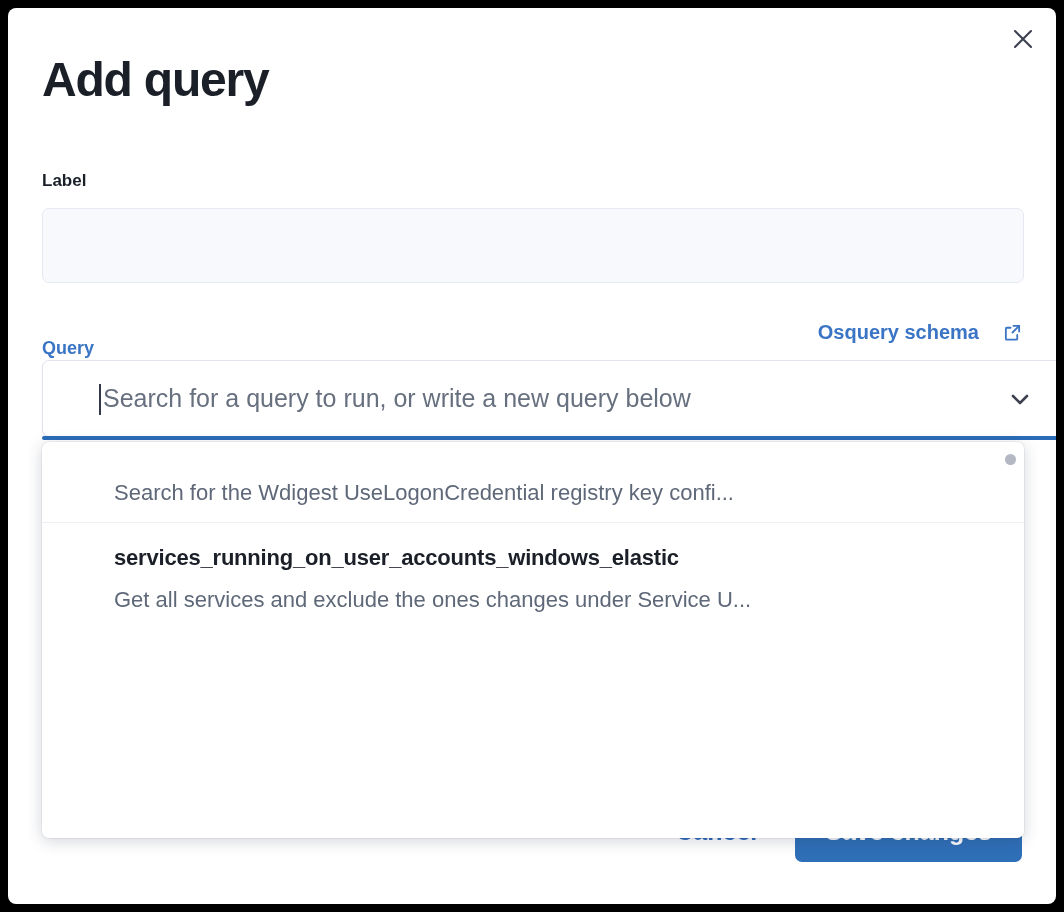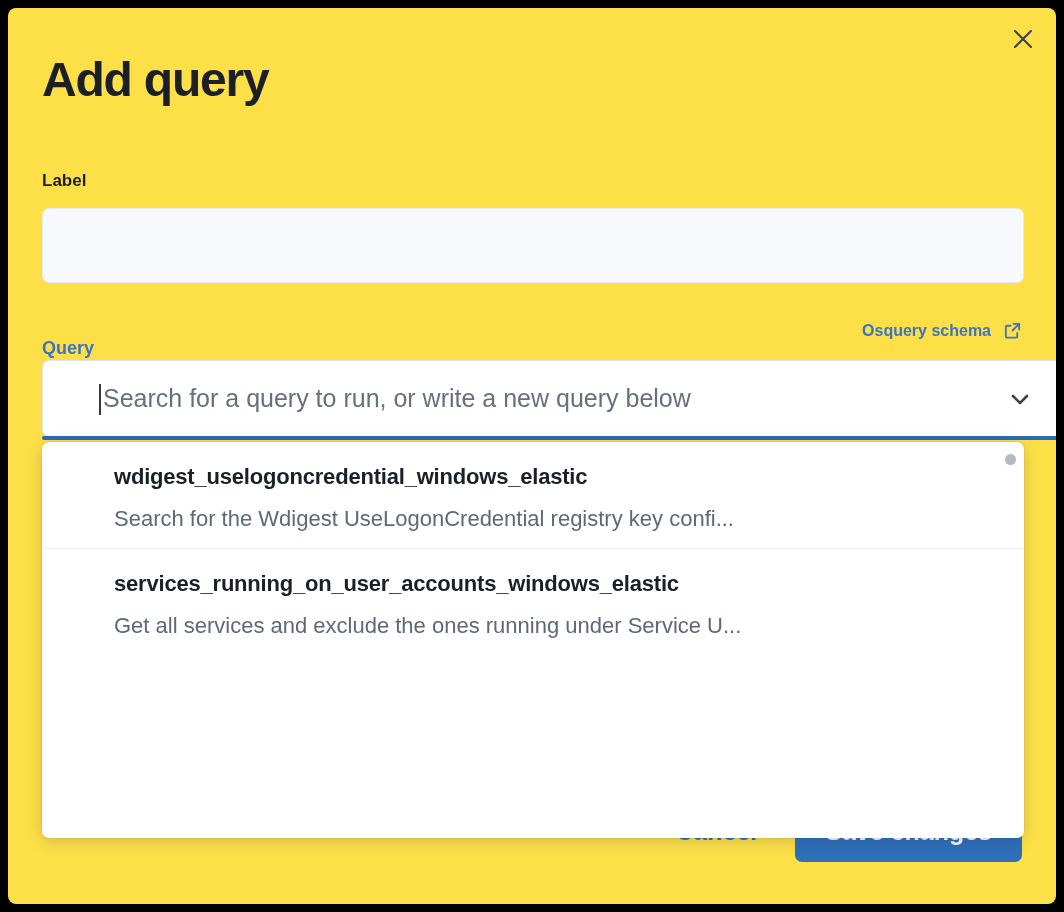--- a/index.html
+++ b/index.html
@@ -11,21 +11,21 @@
     background: #000;
     font-family: "Liberation Sans", sans-serif;
   }
 
   #frame {
     position: absolute;
     left: 8px;
     top: 8px;
     width: 1048px;
     height: 896px;
-    background: #fde047;
+    background: #ffffff;
     border-radius: 8px;
     overflow: hidden;
   }
 
   
   .close-btn {
     position: absolute;
     right: 14px;
     top: 12px;
     width: 38px;
@@ -85,27 +85,27 @@
     top: 330px;
     font-size: 18px;
     font-weight: 700;
     color: #3a74c4;
   }
 
   .schema-link {
     position: absolute;
     right: 34px;
     top: 313px;
-    font-size: 16px;
+    font-size: 20px;
     font-weight: 700;
     color: #3a74c4;
     text-decoration: none;
     display: flex;
     align-items: center;
-    gap: 12px;
+    gap: 24px;
     cursor: pointer;
   }
   .schema-link svg { display: block; }
 
   
   .combo-wrap {
     position: absolute;
     left: 34px;
     top: 352px;
     width: 1020px;
@@ -327,24 +327,23 @@
   </div>
 
   <div class="footer">
     <button class="btn-cancel">Cancel</button>
     <button class="btn-save">Save changes</button>
   </div>
 
   <div class="dropdown">
     <div class="dropdown-list" id="dd-list">
         <div class="dd-item">
-          <div class="dd-title">wdigest_uselogoncredential_windows_elastic</div>
           <div class="dd-desc">Search for the Wdigest UseLogonCredential registry key confi...</div>
         </div>
         <div class="dd-item">
           <div class="dd-title">services_running_on_user_accounts_windows_elastic</div>
-          <div class="dd-desc">Get all services and exclude the ones running under Service U...</div>
+          <div class="dd-desc">Get all services and exclude the ones changes under Service U...</div>
         </div>
       </div>
     <div class="dd-vscroll"></div>
   </div>
 
 </div>
 
 </body></html>

